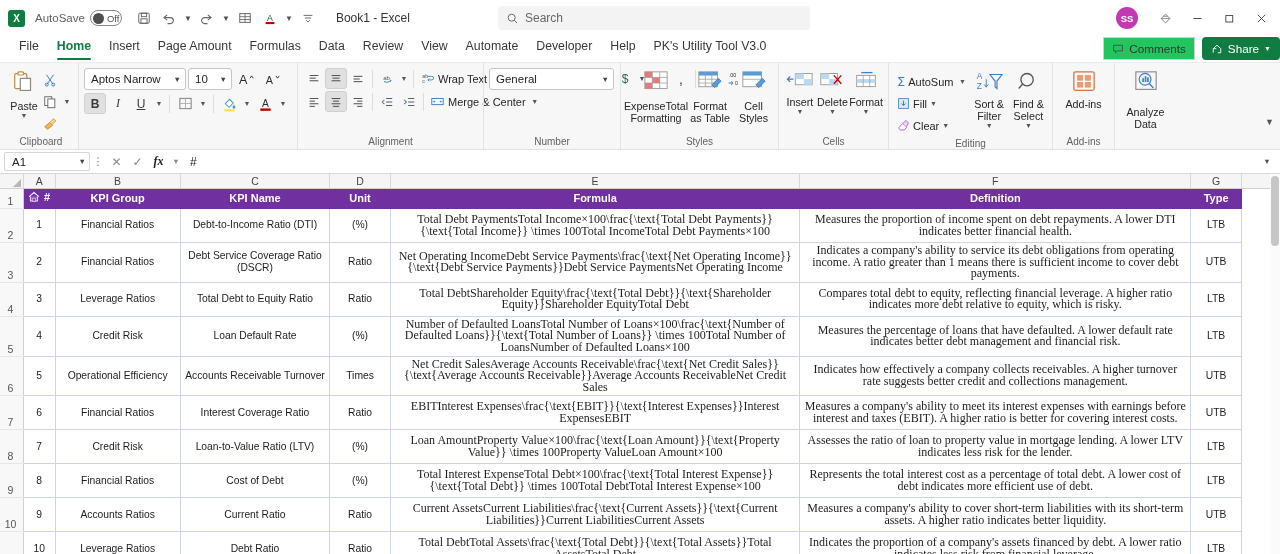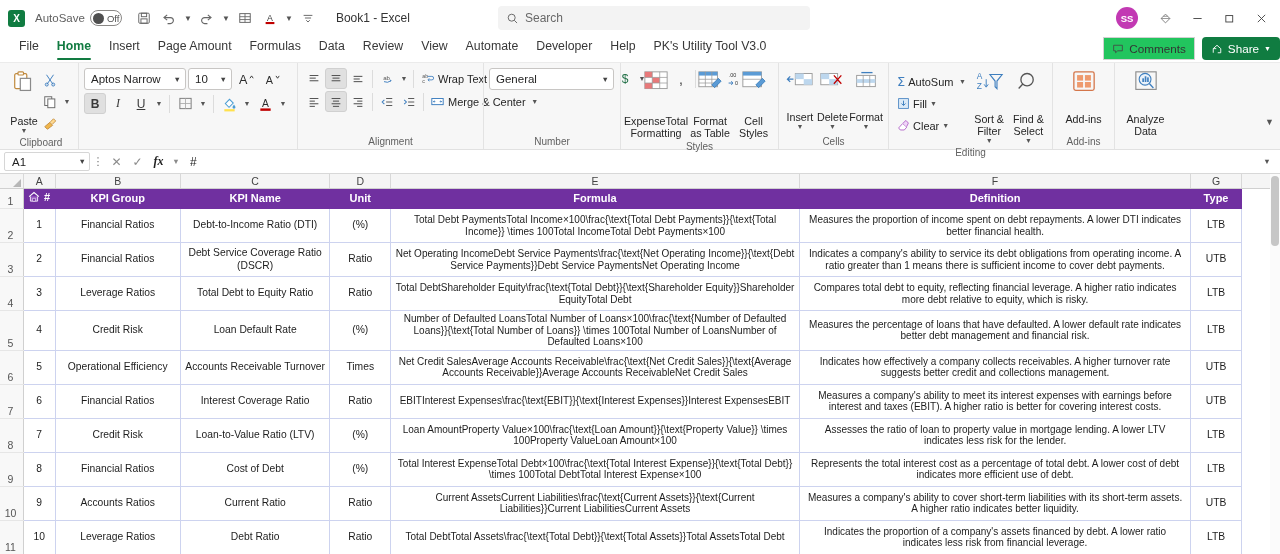--- a/index.html
+++ b/index.html
@@ -98,21 +98,21 @@
   .rgroup-body { flex:1; display:flex; align-items:flex-start; padding-top:2px; }
   .rgroup-label {
     font-size:10px; color:#616161; text-align:center; height:15px; line-height:15px;
     position:relative;
   }
 
   .big-btn {
     display:flex; flex-direction:column; align-items:center; justify-content:flex-start;
     width:52px; padding-top:2px; border-radius:4px;
   }
-  .big-btn .lbl { font-size:10.7px; color:#262626; line-height:12px; text-align:center; margin-top:19px; }
+  .big-btn .lbl { font-size:10.7px; color:#262626; line-height:12px; text-align:center; margin-top:4px; }
   .big-btn .chev { font-size:7px; color:#555; line-height:8px; }
 
   .sm-col { display:flex; flex-direction:column; gap:1px; justify-content:flex-start; padding-top:3px; }
   .sm-btn {
     display:flex; align-items:center; gap:3px; height:21px; padding: 0 3px;
     border-radius:3px; font-size:11px; color:#262626; white-space:nowrap;
   }
 
   .icon-btn {
     width:22px; height:21px; display:flex; align-items:center; justify-content:center;
@@ -185,21 +185,21 @@
     padding: 2px 4px; line-height:12.2px; overflow:hidden;
     font-family:"Liberation Sans", sans-serif;
   }
   tr.hdrrow td.cell {
     background:#7030a0; color:#ffffff; font-weight:bold; font-size:11px;
     border-right:1px solid #7030a0; border-bottom:1px solid #7030a0;
     height:19px; padding: 0 4px;
   }
   tr.hdrrow td.cell.first { text-align:left; padding-left:4px; }
   .home-ico { display:inline-block; vertical-align:-2px; margin-right:4px; }
-  td.cell.small { font-size:10px; line-height:11.6px; }
+  td.cell.small { font-size:12px; line-height:11.6px;font-family:Liberation Serif, serif; }
 
   
   .cA { width: 32px; }
   .cB { width: 129px; }
   .cC { width: 155px; }
   .cD { width: 62px; }
   .cE { width: 425px; }
   .cF { width: 410px; }
   .cG { width: 52px; }
   .cH { width: 40px; }
@@ -725,21 +725,21 @@
             <rect x="15" y="13" width="6.5" height="6" fill="#ee9a6e"></rect>
           </svg>
           <span class="lbl">Add-ins</span>
         </div>
       </div>
       <div class="rgroup-label">Add-ins</div>
     </div>
 
     <div class="rgroup" style="width:62px;">
       <div class="rgroup-body" style="justify-content:center;">
-        <div class="big-btn" style="width:52px;">
+        <div class="big-btn" style="width:52px;gap:8px;">
           <svg width="26" height="24" viewBox="0 0 28 26">
             <rect x="3" y="2" width="22" height="19" fill="none" stroke="#8a8a8a" stroke-width="1.2"></rect>
             <circle cx="13" cy="10" r="6.4" fill="#eaf2fa" stroke="#3f7fbf" stroke-width="1.2"></circle>
             <rect x="10" y="9" width="1.8" height="4" fill="#3f7fbf"></rect>
             <rect x="12.6" y="6.8" width="1.8" height="6.2" fill="#3f7fbf"></rect>
             <rect x="15.2" y="8" width="1.8" height="5" fill="#3f7fbf"></rect>
             <line x1="17.6" y1="14.6" x2="22" y2="19.5" stroke="#3f7fbf" stroke-width="1.4"></line>
           </svg>
           <span class="lbl">Analyze Data</span>
         </div>

